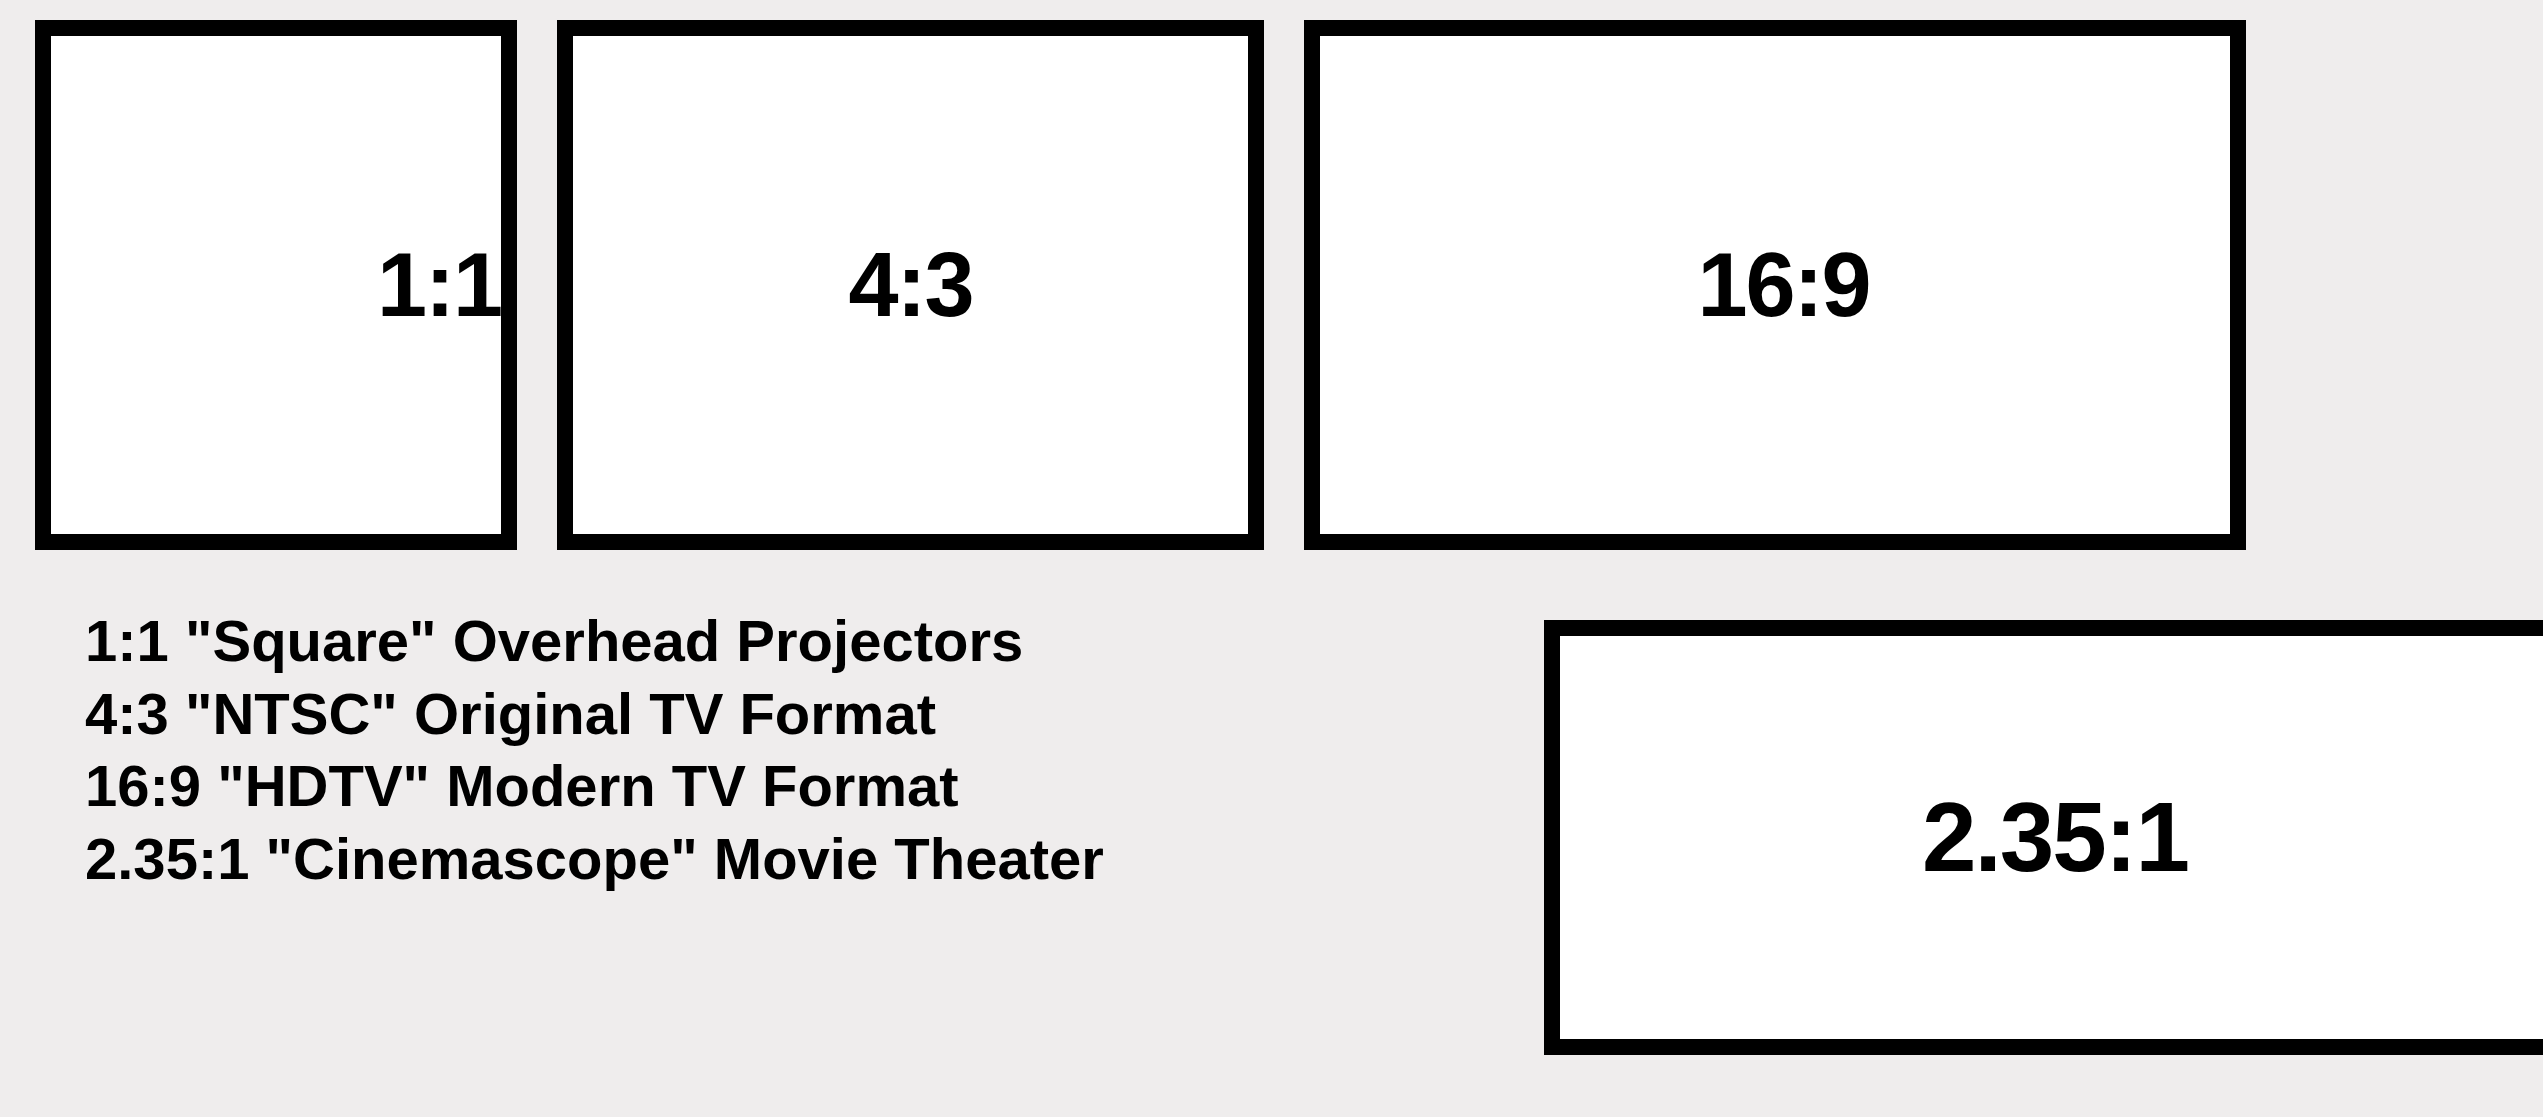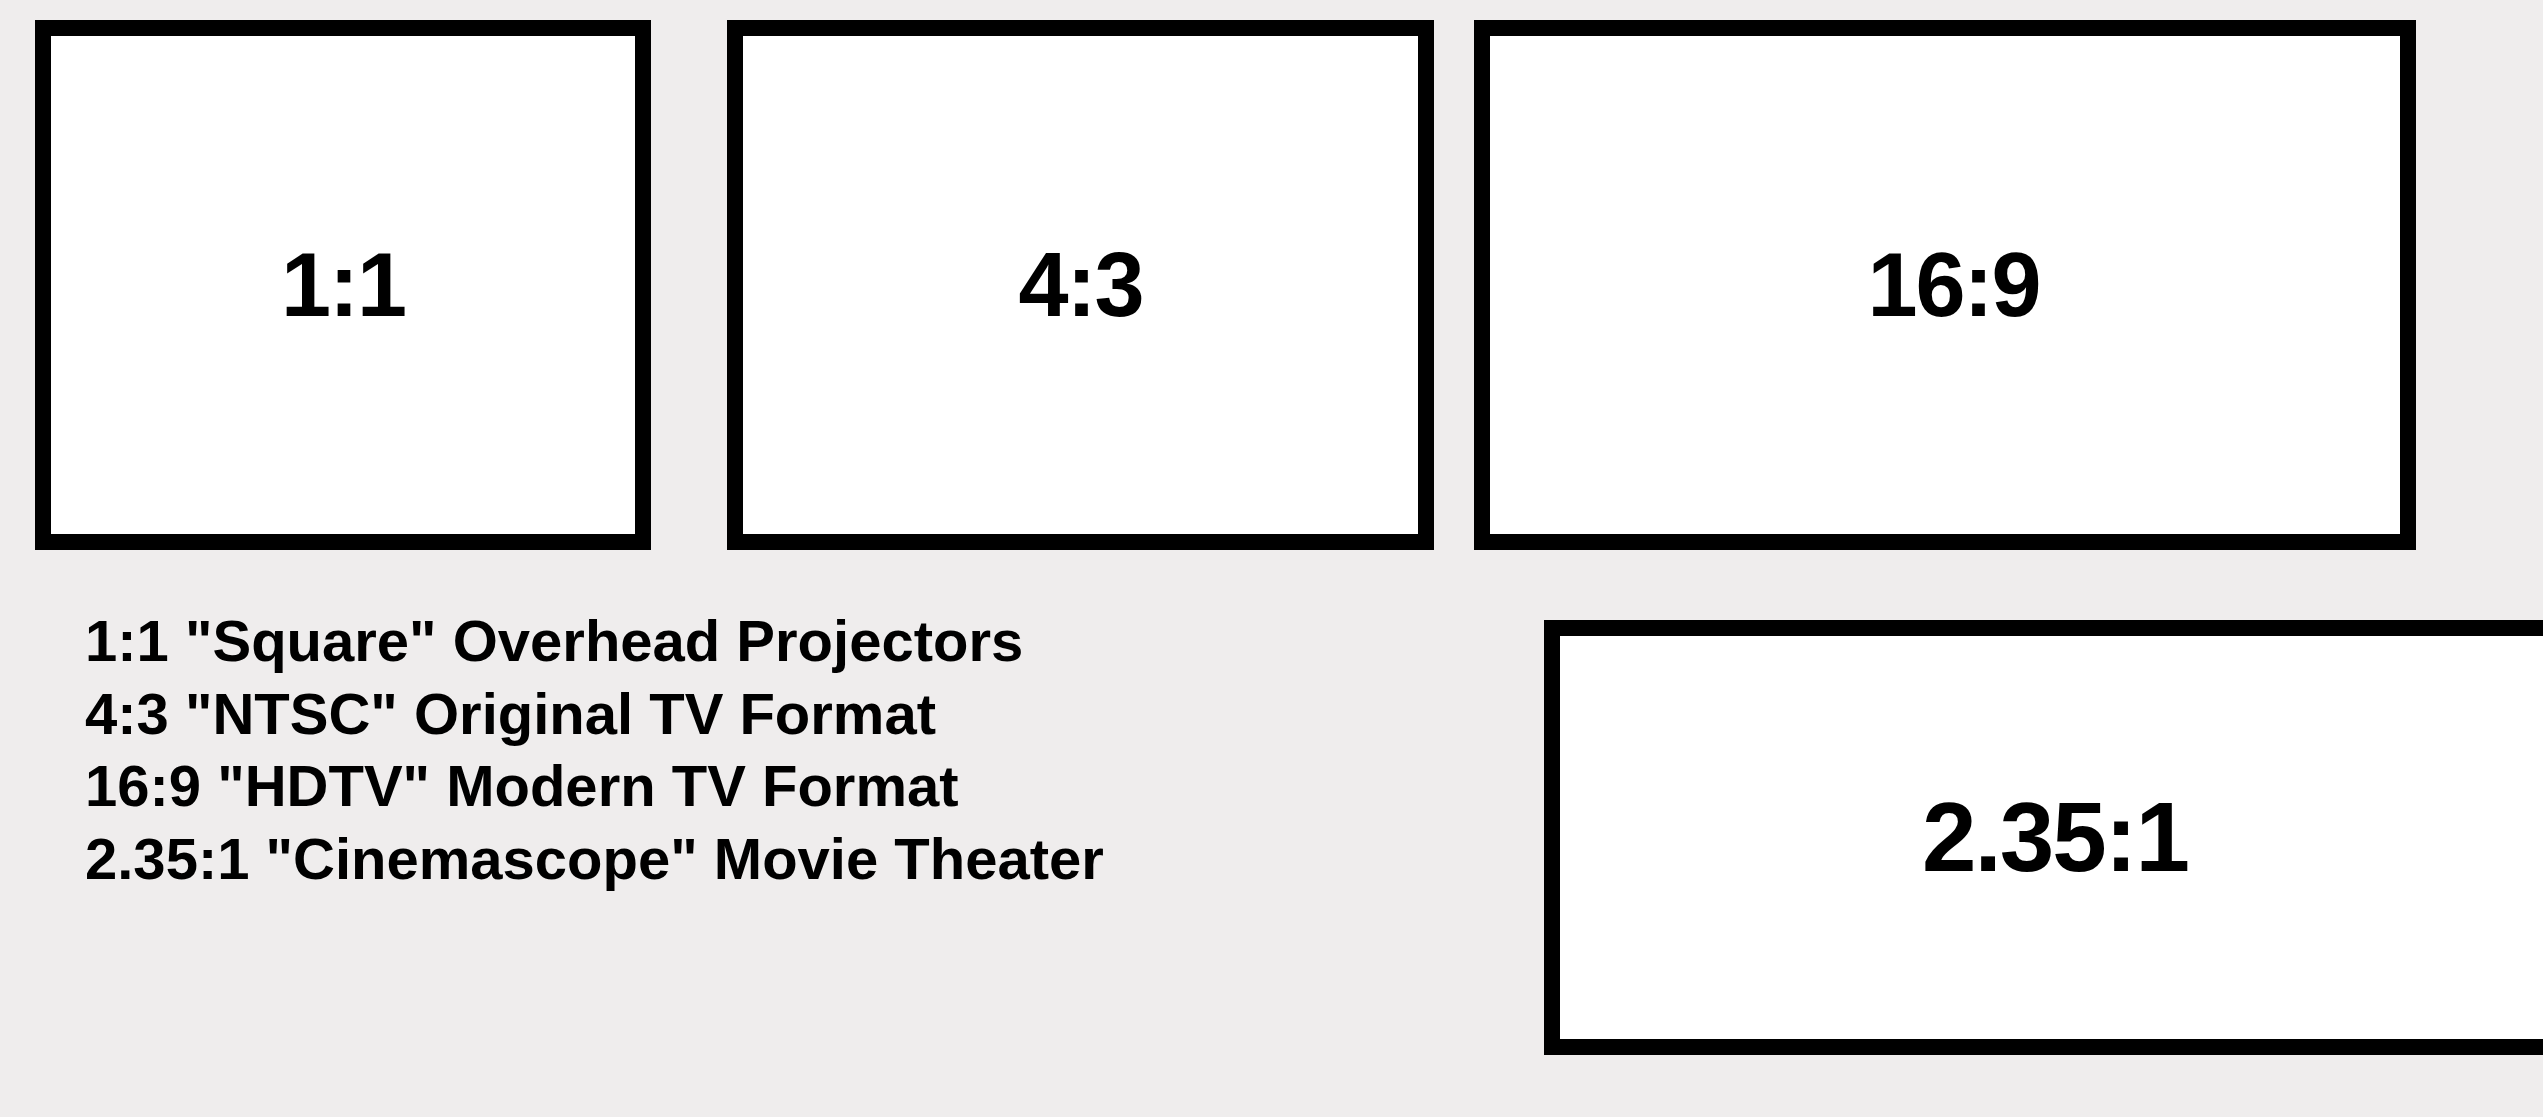--- a/index.html
+++ b/index.html
@@ -24,22 +24,22 @@
     background: #fff;
     border: 16px solid #000;
     box-sizing: border-box;
     display: flex;
     align-items: center;
     justify-content: center;
     font-weight: 900;
     font-size: 90px;
     letter-spacing: -2px;
   }
-  .box-1-1 { width: 616px; height: 530px; }
-  .box-4-3 { width: 707px; height: 530px; margin-left: 36px; }
+  .box-1-1 { width: 482px; height: 530px; justify-content: flex-end; }
+  .box-4-3 { width: 707px; height: 530px; }
   .box-16-9 { width: 942px; height: 530px; padding-left: 17px; }
 
   .legend {
     position: absolute;
     left: 85px;
     top: 605px;
     font-size: 58px;
     font-weight: 700;
     line-height: 1.25;
     font-family: "Segoe UI", Arial, sans-serif;

